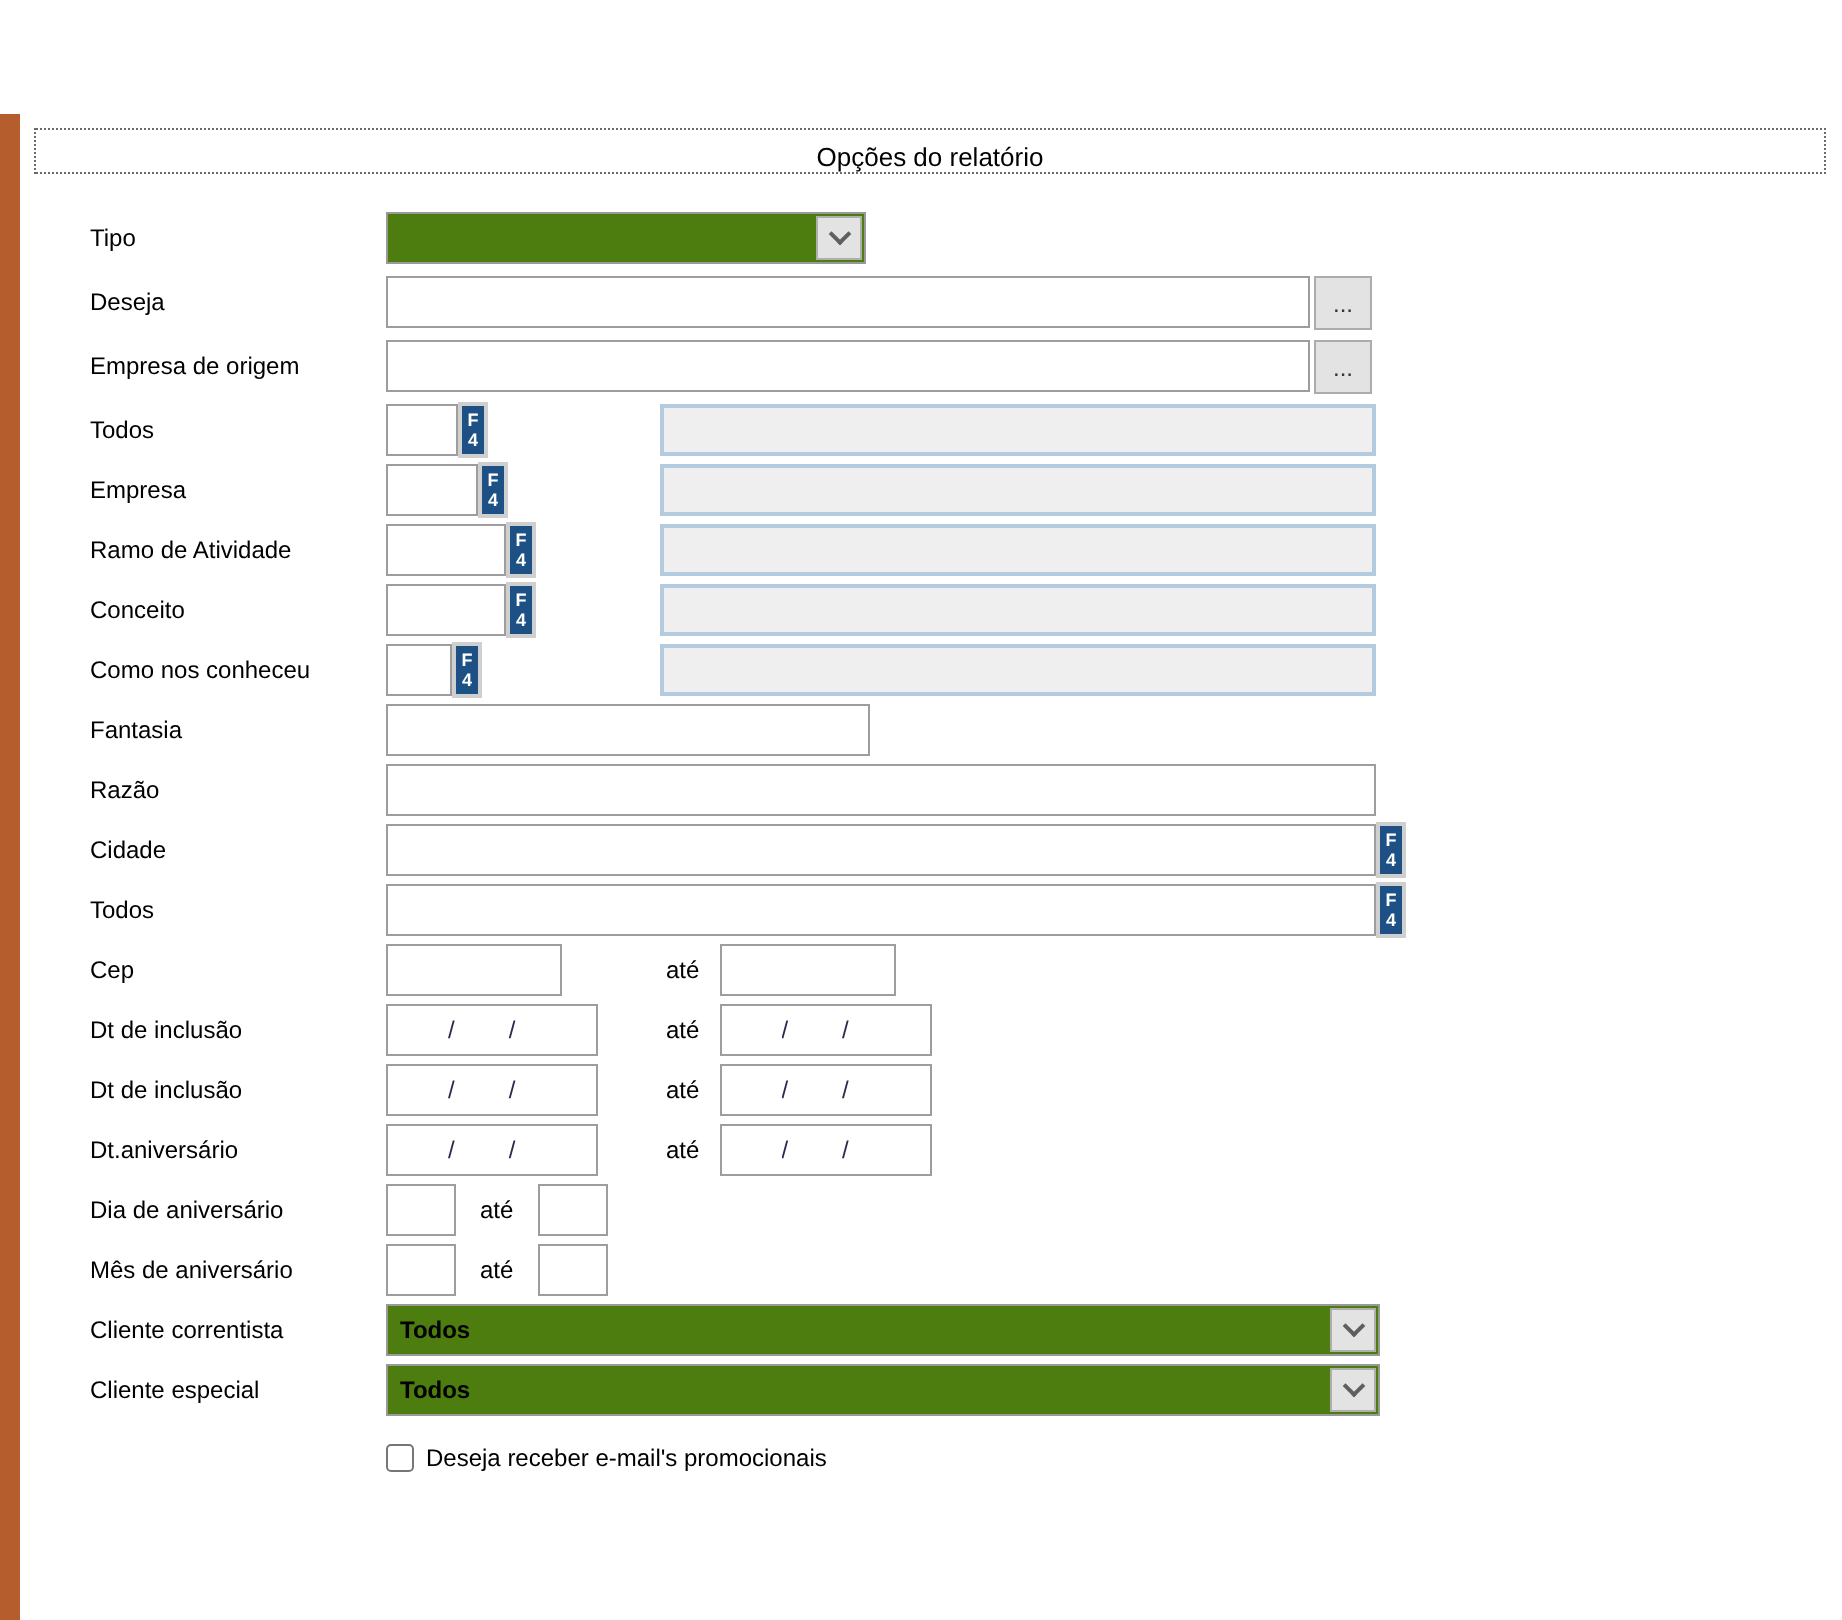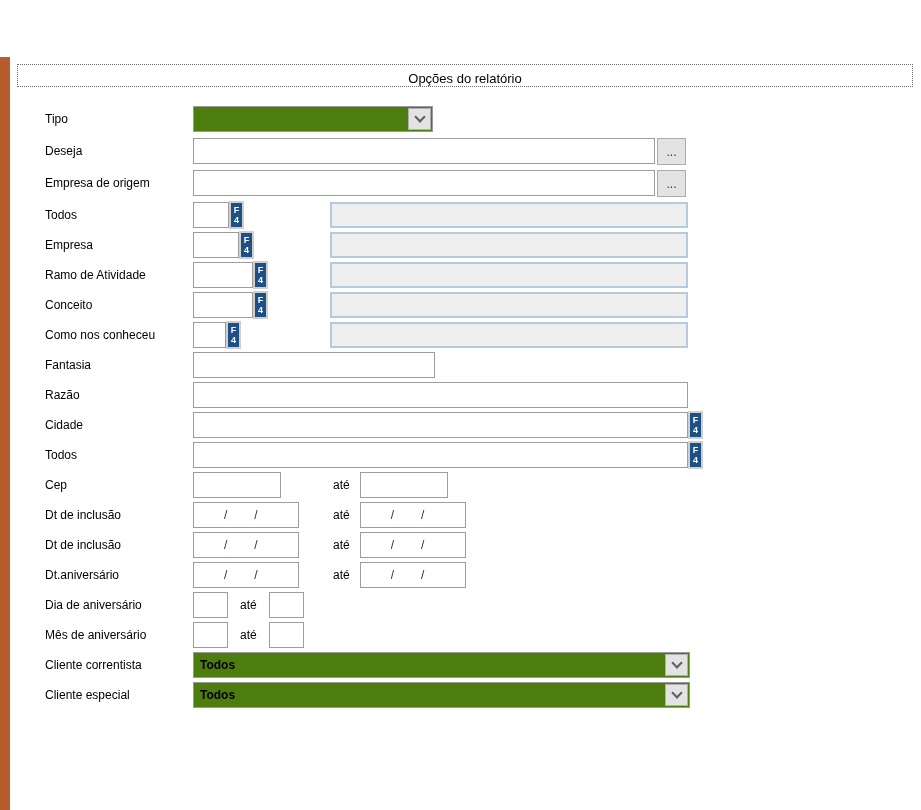--- a/index.html
+++ b/index.html
@@ -278,15 +278,20 @@
     <div class="row">
       <div class="lbl">Cliente especial</div>
       <div class="combo" style="width:497px;">
         <span class="combo-val bold">Todos</span>
         <span class="combo-btn">
           <i class="chev"></i>
         </span>
       </div>
     </div>
 
+    <div class="row cbrow">
+      <div class="lbl"></div>
+      <input type="checkbox" class="cb" style="">
+      <span class="cblabel">Deseja receber e-mail's promocionais</span>
+    </div>
 
   </div>
 </div>
 
 </body></html>

